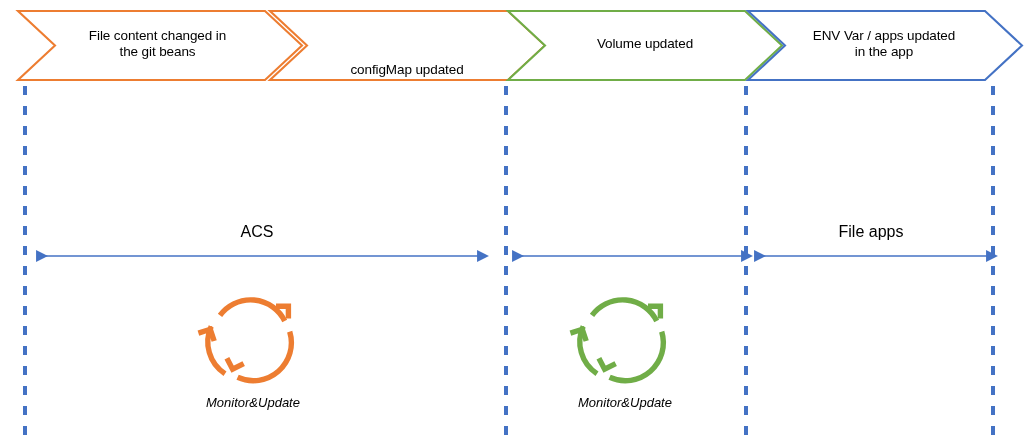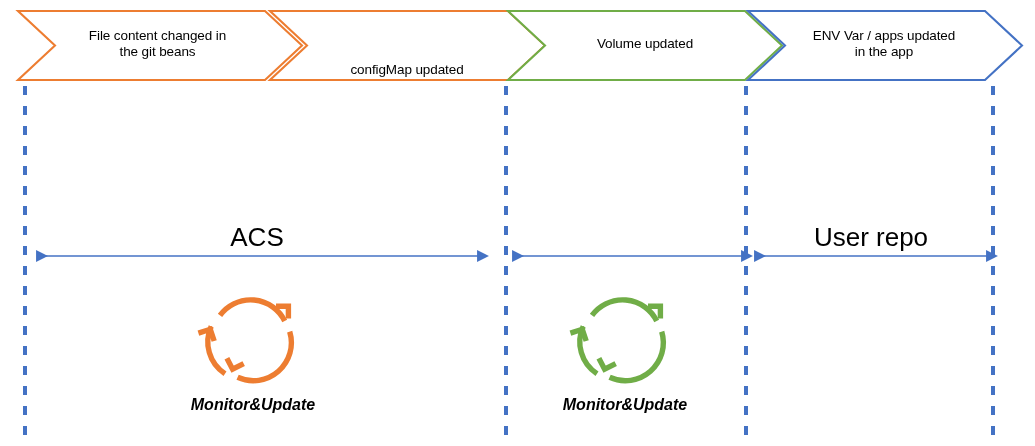--- a/index.html
+++ b/index.html
@@ -31,26 +31,26 @@
     text-align: center;
     line-height: 1.22;
     white-space: pre-line;
     pointer-events: none;
   }
   .chev-label {
     font-size: 13.5px;
     letter-spacing: -0.1px;
   }
   .phase-label {
-    font-size: 26px;
+    font-size: 16px;
   }
   .cycle-label {
-    font-size: 16px;
+    font-size: 13px;
     font-style: italic;
-    font-weight: bold;
+    font-weight: normal;
   }
 </style>
 </head>
 <body>
 
 <div id="canvas">
 
   <svg id="vector-layer" viewBox="0 0 1035 446" xmlns="http://www.w3.org/2000/svg">
 
     <g>
@@ -119,19 +119,19 @@
   <div class="txt chev-label" style="left:307px; top:36px;  width:200px;margin-top:26px;">configMap updated</div>
 
   <div class="txt chev-label" style="left:545px; top:36px;  width:200px;">Volume updated</div>
 
   <div class="txt chev-label" style="left:780px; top:28px;  width:208px;">ENV Var / apps updated
 in the app</div>
 
   <div class="txt phase-label" style="left:157px; top:222px; width:200px;">ACS</div>
 
 
-  <div class="txt phase-label" style="left:771px; top:222px; width:200px;">User repo</div>
+  <div class="txt phase-label" style="left:771px; top:222px; width:200px;">File apps</div>
 
   <div class="txt cycle-label" style="left:153px; top:395px; width:200px;">Monitor&amp;Update</div>
 
   <div class="txt cycle-label" style="left:525px; top:395px; width:200px;">Monitor&amp;Update</div>
 
 </div>
 
 </body></html>

